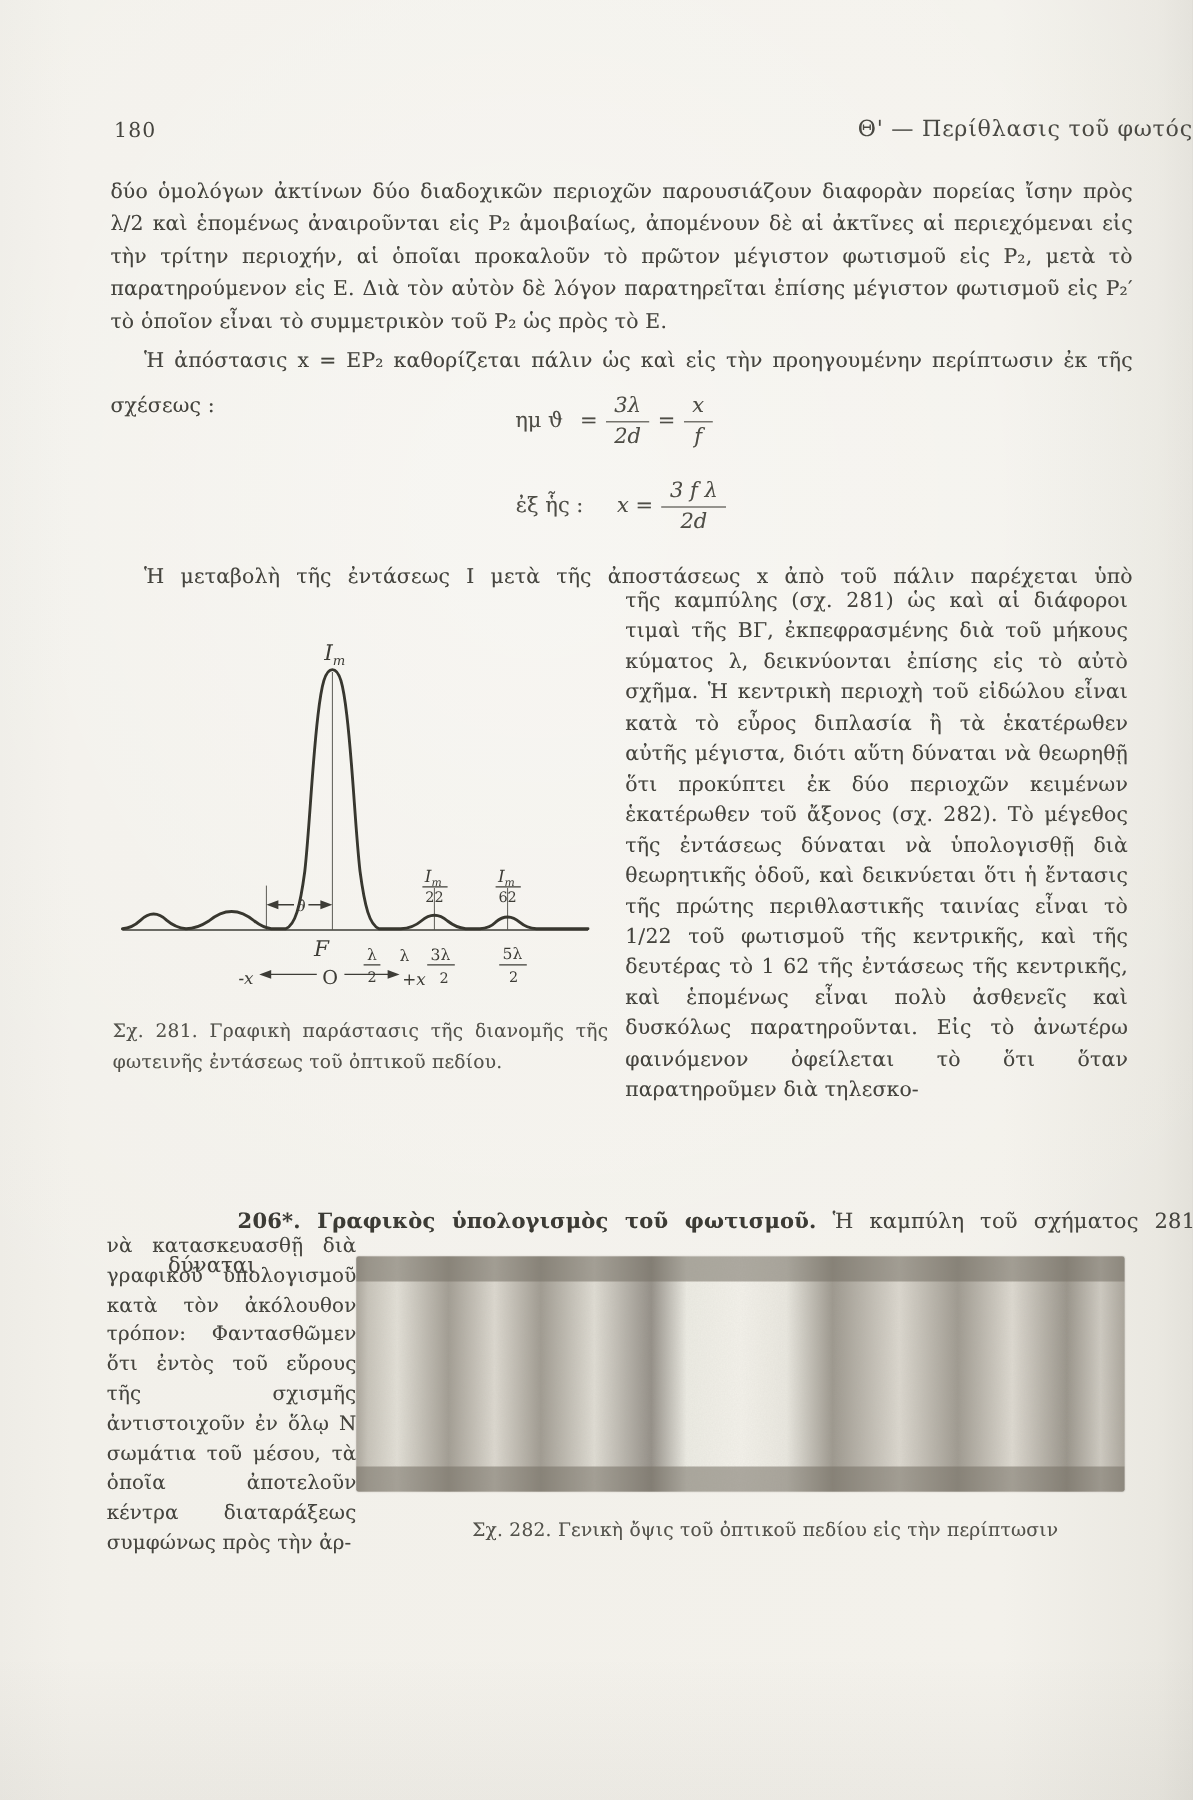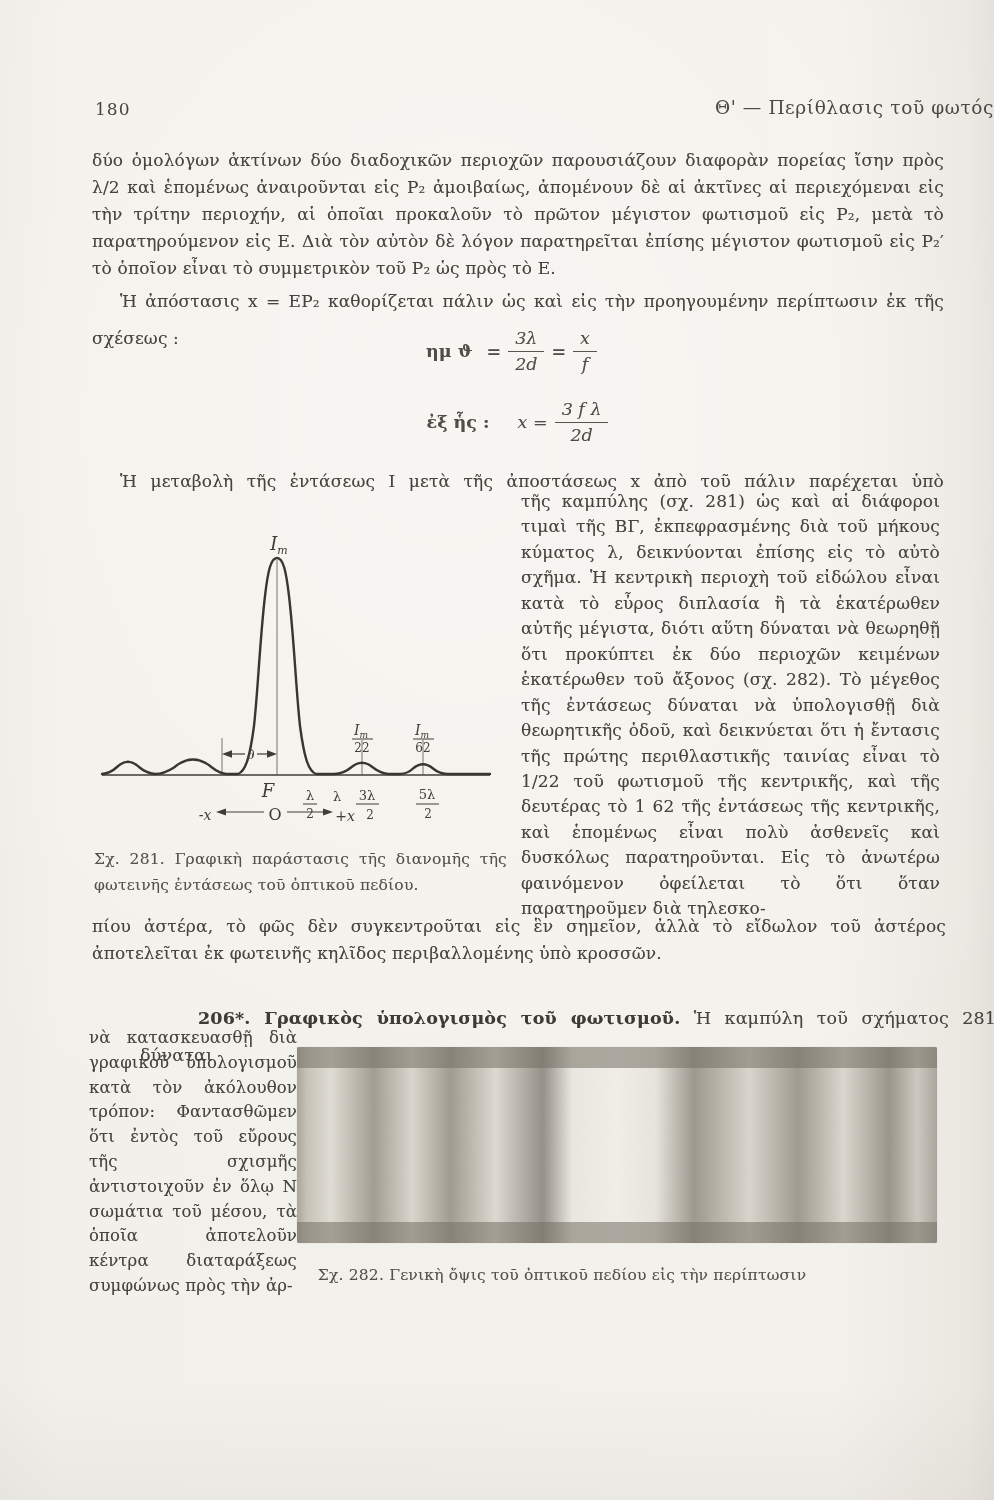--- a/index.html
+++ b/index.html
@@ -23,31 +23,31 @@
   .running{width:994px;text-align:right;padding-left:52px;box-sizing:border-box;
     font-size:18.5px;letter-spacing:0.6px;color:#4a4943;}
   .indent{text-indent:28px;}
   .stretch{text-align-last:justify;}
   .formula{
     left:0;width:994px;display:flex;justify-content:center;align-items:center;
     font-size:17.5px;color:#4e4d46;text-shadow:0 0 0.5px rgba(78,77,70,0.3);
   }
   .formula .gap{display:inline-block;width:14px;}
   .fpart{font-style:italic;}
-  .fpart.upr{font-style:normal;font-weight:bold;}
+  .fpart.upr{font-style:normal;}
   .frac{display:inline-block;text-align:center;vertical-align:middle;margin:0 7px;font-style:italic;}
   .frac .num{display:block;padding:1px 7px 2px;border-bottom:1.3px solid #55544d;line-height:1.2;}
   .frac .den{display:block;padding-top:2px;line-height:1.2;}
   .rightcol{left:521px;top:489px;width:419px;line-height:25.45px;}
   .leftcol{left:89px;top:1026px;width:208px;font-size:16.5px;line-height:24.8px;}
   .caption{font-size:15.5px;color:#53524b;line-height:26px;
     text-shadow:0 0 0.5px rgba(83,82,75,0.3);letter-spacing:0.2px;}
   .cap281{left:94px;top:846px;width:413px;text-align:justify;}
   .cap282{left:242px;top:1263px;width:640px;text-align:center;line-height:24.5px;}
-  .cap282 .capline{display:block;}
+  .cap282 .capline{display:block;text-align:right;}
   .h206 b{color:#3c3b35;}
   .photo{
     left:297px;top:1047px;width:640px;height:196px;border-radius:2px;
     box-shadow:inset 0 0 26px rgba(70,66,58,0.35), 0 0 1px rgba(70,66,58,0.3);
   }
   .photo .fringes{position:absolute;inset:0;border-radius:2px;}
   .photo .strip{position:absolute;left:0;right:0;height:21px;background:rgba(116,111,101,0.55);}
   .photo .strip.top{top:0;border-radius:2px 2px 0 0;}
   .photo .strip.bottom{bottom:0;border-radius:0 0 2px 2px;}
   .photo .grain{position:absolute;inset:0;width:100%;height:100%;opacity:0.5;border-radius:2px;}
@@ -156,21 +156,20 @@
     <text x="269" y="280" text-anchor="middle" font-size="13">3λ</text>
     <text x="272" y="299" text-anchor="middle" font-size="12">2</text>
     <text x="329" y="279" text-anchor="middle" font-size="13">5λ</text>
     <text x="330" y="298" text-anchor="middle" font-size="12">2</text>
   </svg>
 
   <p class="abs body rightcol">τῆς καμπύλης (σχ. 281) ὡς καὶ αἱ διάφοροι τιμαὶ τῆς ΒΓ, ἐκπεφρασμένης διὰ τοῦ μήκους κύματος λ, δεικνύονται ἐπίσης εἰς τὸ αὐτὸ σχῆμα. Ἡ κεντρικὴ περιοχὴ τοῦ εἰδώλου εἶναι κατὰ τὸ εὖρος διπλασία ἢ τὰ ἑκατέρωθεν αὐτῆς μέγιστα, διότι αὕτη δύναται νὰ θεωρηθῇ ὅτι προκύπτει ἐκ δύο περιοχῶν κειμένων ἑκατέρωθεν τοῦ ἄξονος (σχ. 282). Τὸ μέγεθος τῆς ἐντάσεως δύναται νὰ ὑπολογισθῇ διὰ θεωρητικῆς ὁδοῦ, καὶ δεικνύεται ὅτι ἡ ἔντασις τῆς πρώτης περιθλαστικῆς ταινίας εἶναι τὸ 1/22 τοῦ φωτισμοῦ τῆς κεντρικῆς, καὶ τῆς δευτέρας τὸ 1 62 τῆς ἐντάσεως τῆς κεντρικῆς, καὶ ἑπομένως εἶναι πολὺ ἀσθενεῖς καὶ δυσκόλως παρατηροῦνται. Εἰς τὸ ἀνωτέρω φαινόμενον ὀφείλεται τὸ ὅτι ὅταν παρατηροῦμεν διὰ τηλεσκο-</p>
 
   <p class="abs caption cap281">Σχ. 281. Γραφικὴ παράστασις τῆς διανομῆς τῆς φωτεινῆς ἐντάσεως τοῦ ὀπτικοῦ πεδίου.</p>
 
-  <p class="abs body" style="left:92px;top:913px;width:854px;line-height:26.5px;">πίου ἀστέρα, τὸ φῶς δὲν συγκεντροῦται εἰς ἓν σημεῖον, ἀλλὰ τὸ εἴδωλον τοῦ ἀστέρος ἀποτελεῖται ἐκ φωτεινῆς κηλῖδος περιβαλλομένης ὑπὸ κροσσῶν.</p>
 
   <p class="abs body stretch h206" style="left:92px;top:1000px;width:856px;text-indent:58px;font-size:17.5px;margin-left:48px;"><b>206*. Γραφικὸς ὑπολογισμὸς τοῦ φωτισμοῦ.</b> <span>Ἡ καμπύλη τοῦ σχήματος 281 δύναται</span></p>
 
   <p class="abs body leftcol">νὰ κατασκευασθῇ διὰ γραφικοῦ ὑπολογισμοῦ κατὰ τὸν ἀκόλουθον τρόπον: Φαντασθῶμεν ὅτι ἐντὸς τοῦ εὔρους τῆς σχισμῆς ἀντιστοιχοῦν ἐν ὅλῳ N σωμάτια τοῦ μέσου, τὰ ὁποῖα ἀποτελοῦν κέντρα διαταράξεως συμφώνως πρὸς τὴν ἀρ-</p>
 
   <figure class="abs photo">
     <div class="fringes" style="background: linear-gradient(90deg, rgb(171, 166, 156) 0%, rgb(199, 195, 185) 1.5%, rgb(226, 223, 214) 5.3%, rgb(162, 157, 147) 12%, rgb(220, 216, 207) 18%, rgb(160, 155, 145) 24%, rgb(223, 220, 211) 31%, rgb(148, 143, 135) 38.4%, rgb(236, 235, 227) 43%, rgb(243, 241, 234) 50%, rgb(233, 231, 223) 56%, rgb(157, 152, 142) 62%, rgb(219, 215, 206) 70.7%, rgb(159, 154, 144) 78.3%, rgb(221, 217, 208) 85.4%, rgb(154, 149, 139) 92.5%, rgb(206, 202, 193) 96.9%, rgb(171, 166, 156) 100%);"></div>
     <svg class="grain">
       <filter id="grain">
           <feTurbulence type="fractalNoise" baseFrequency="0.8" numOctaves="2" stitchTiles="stitch"></feTurbulence>

